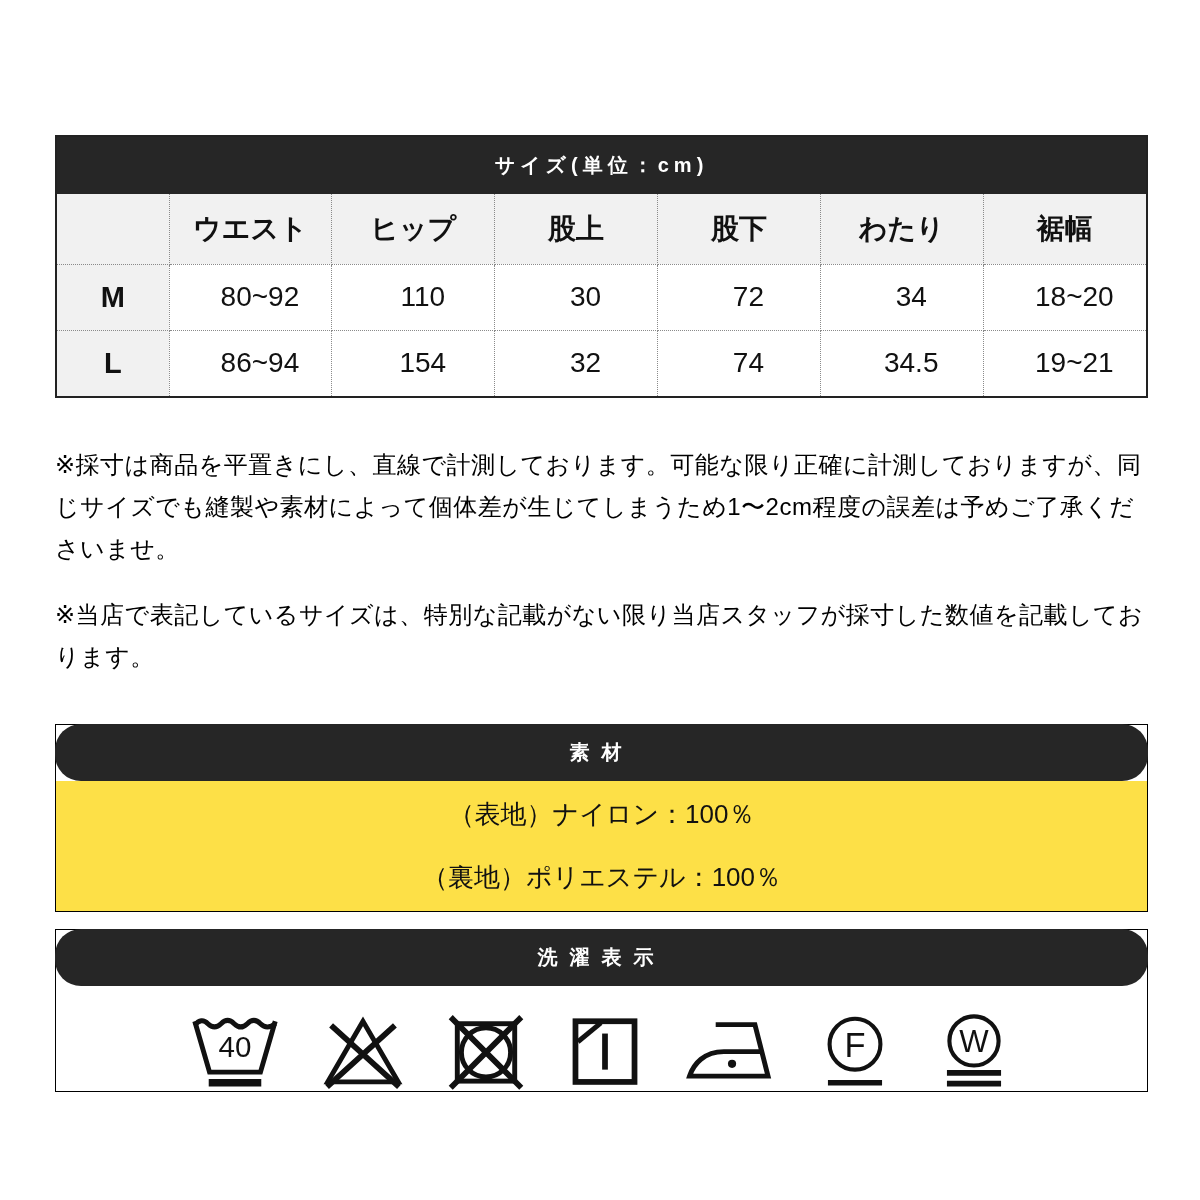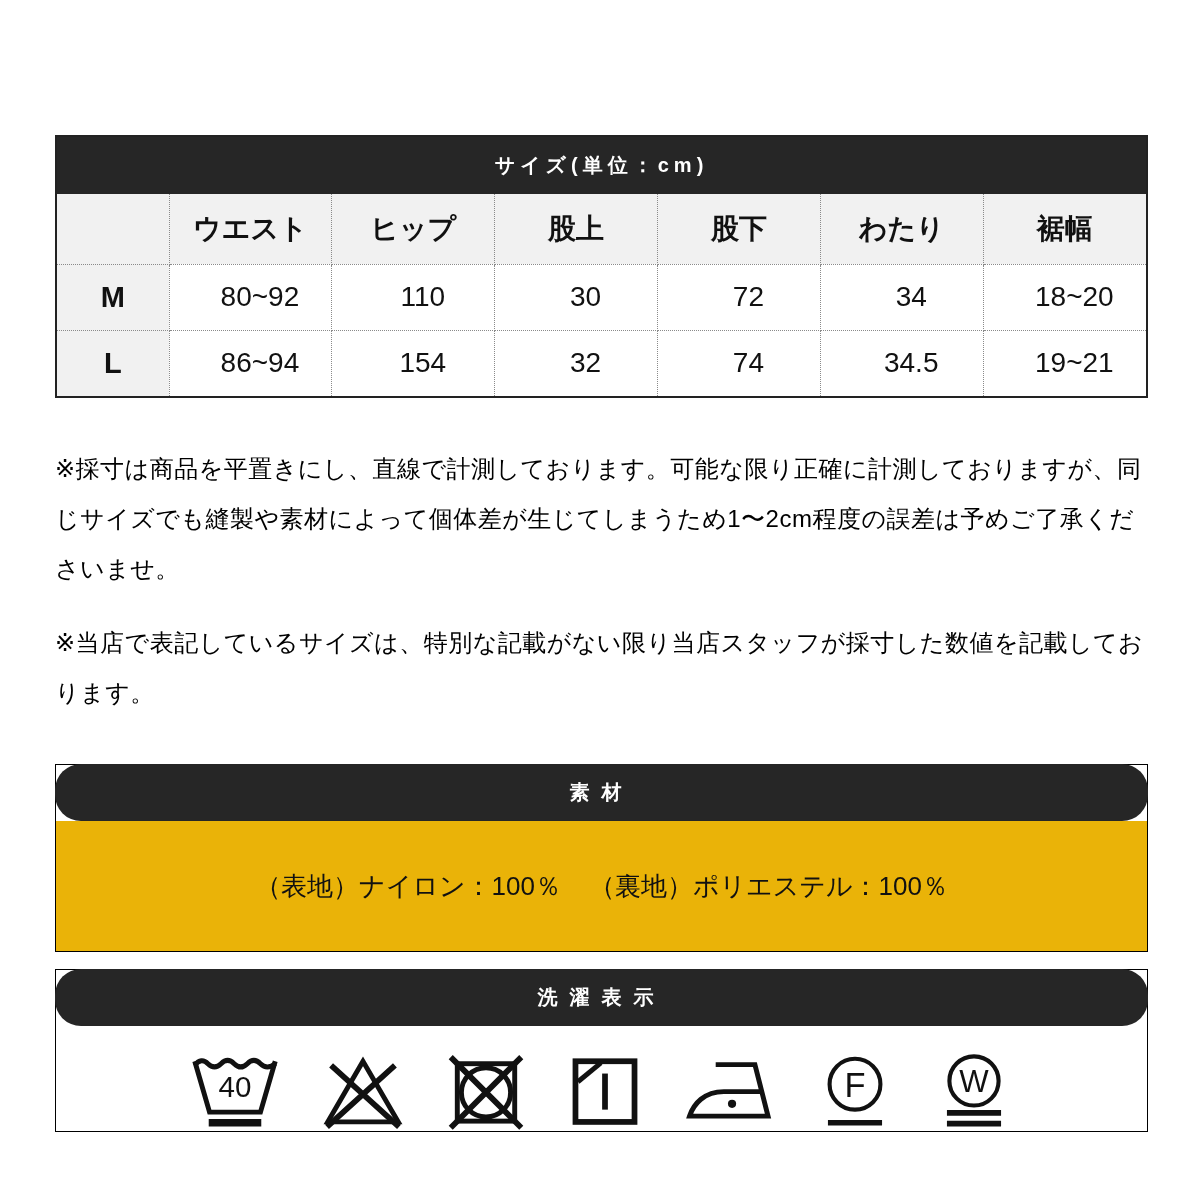--- a/index.html
+++ b/index.html
@@ -52,33 +52,34 @@
   table.size-table tbody td { background: #ffffff; font-weight: normal; padding-left: 19px; }
   table.size-table tr > *:first-child { border-left: none; }
   table.size-table tr > *:last-child  { border-right: none; }
   table.size-table thead tr > *      { border-top: none; }
   table.size-table tbody tr:last-child > * { border-bottom: none; }
 
   
   .notes { margin-top: 46px; }
   .note {
     font-size: 24px;
-    line-height: 50px;
+    line-height: 42px;
     letter-spacing: 0.5px;
     color: #000;
     margin-bottom: 24px;
   }
 
   
   .boxed-section { border: 1px solid #000; margin-top: 46px; }
   .boxed-section .section-bar { margin: -1px -1px 0 -1px; border-radius: 26px; }
   .material-body {
-    background: #eab308;
+    background: #fde047;
     height: 130px;
     display: flex;
+    flex-direction: column;
     align-items: center;
     justify-content: center;
     gap: 28px;
     font-size: 26px;
   }
   .laundry-section { margin-top: 17px; }
   .laundry-body {
     background: #fff;
     height: 105px;
     display: flex;

